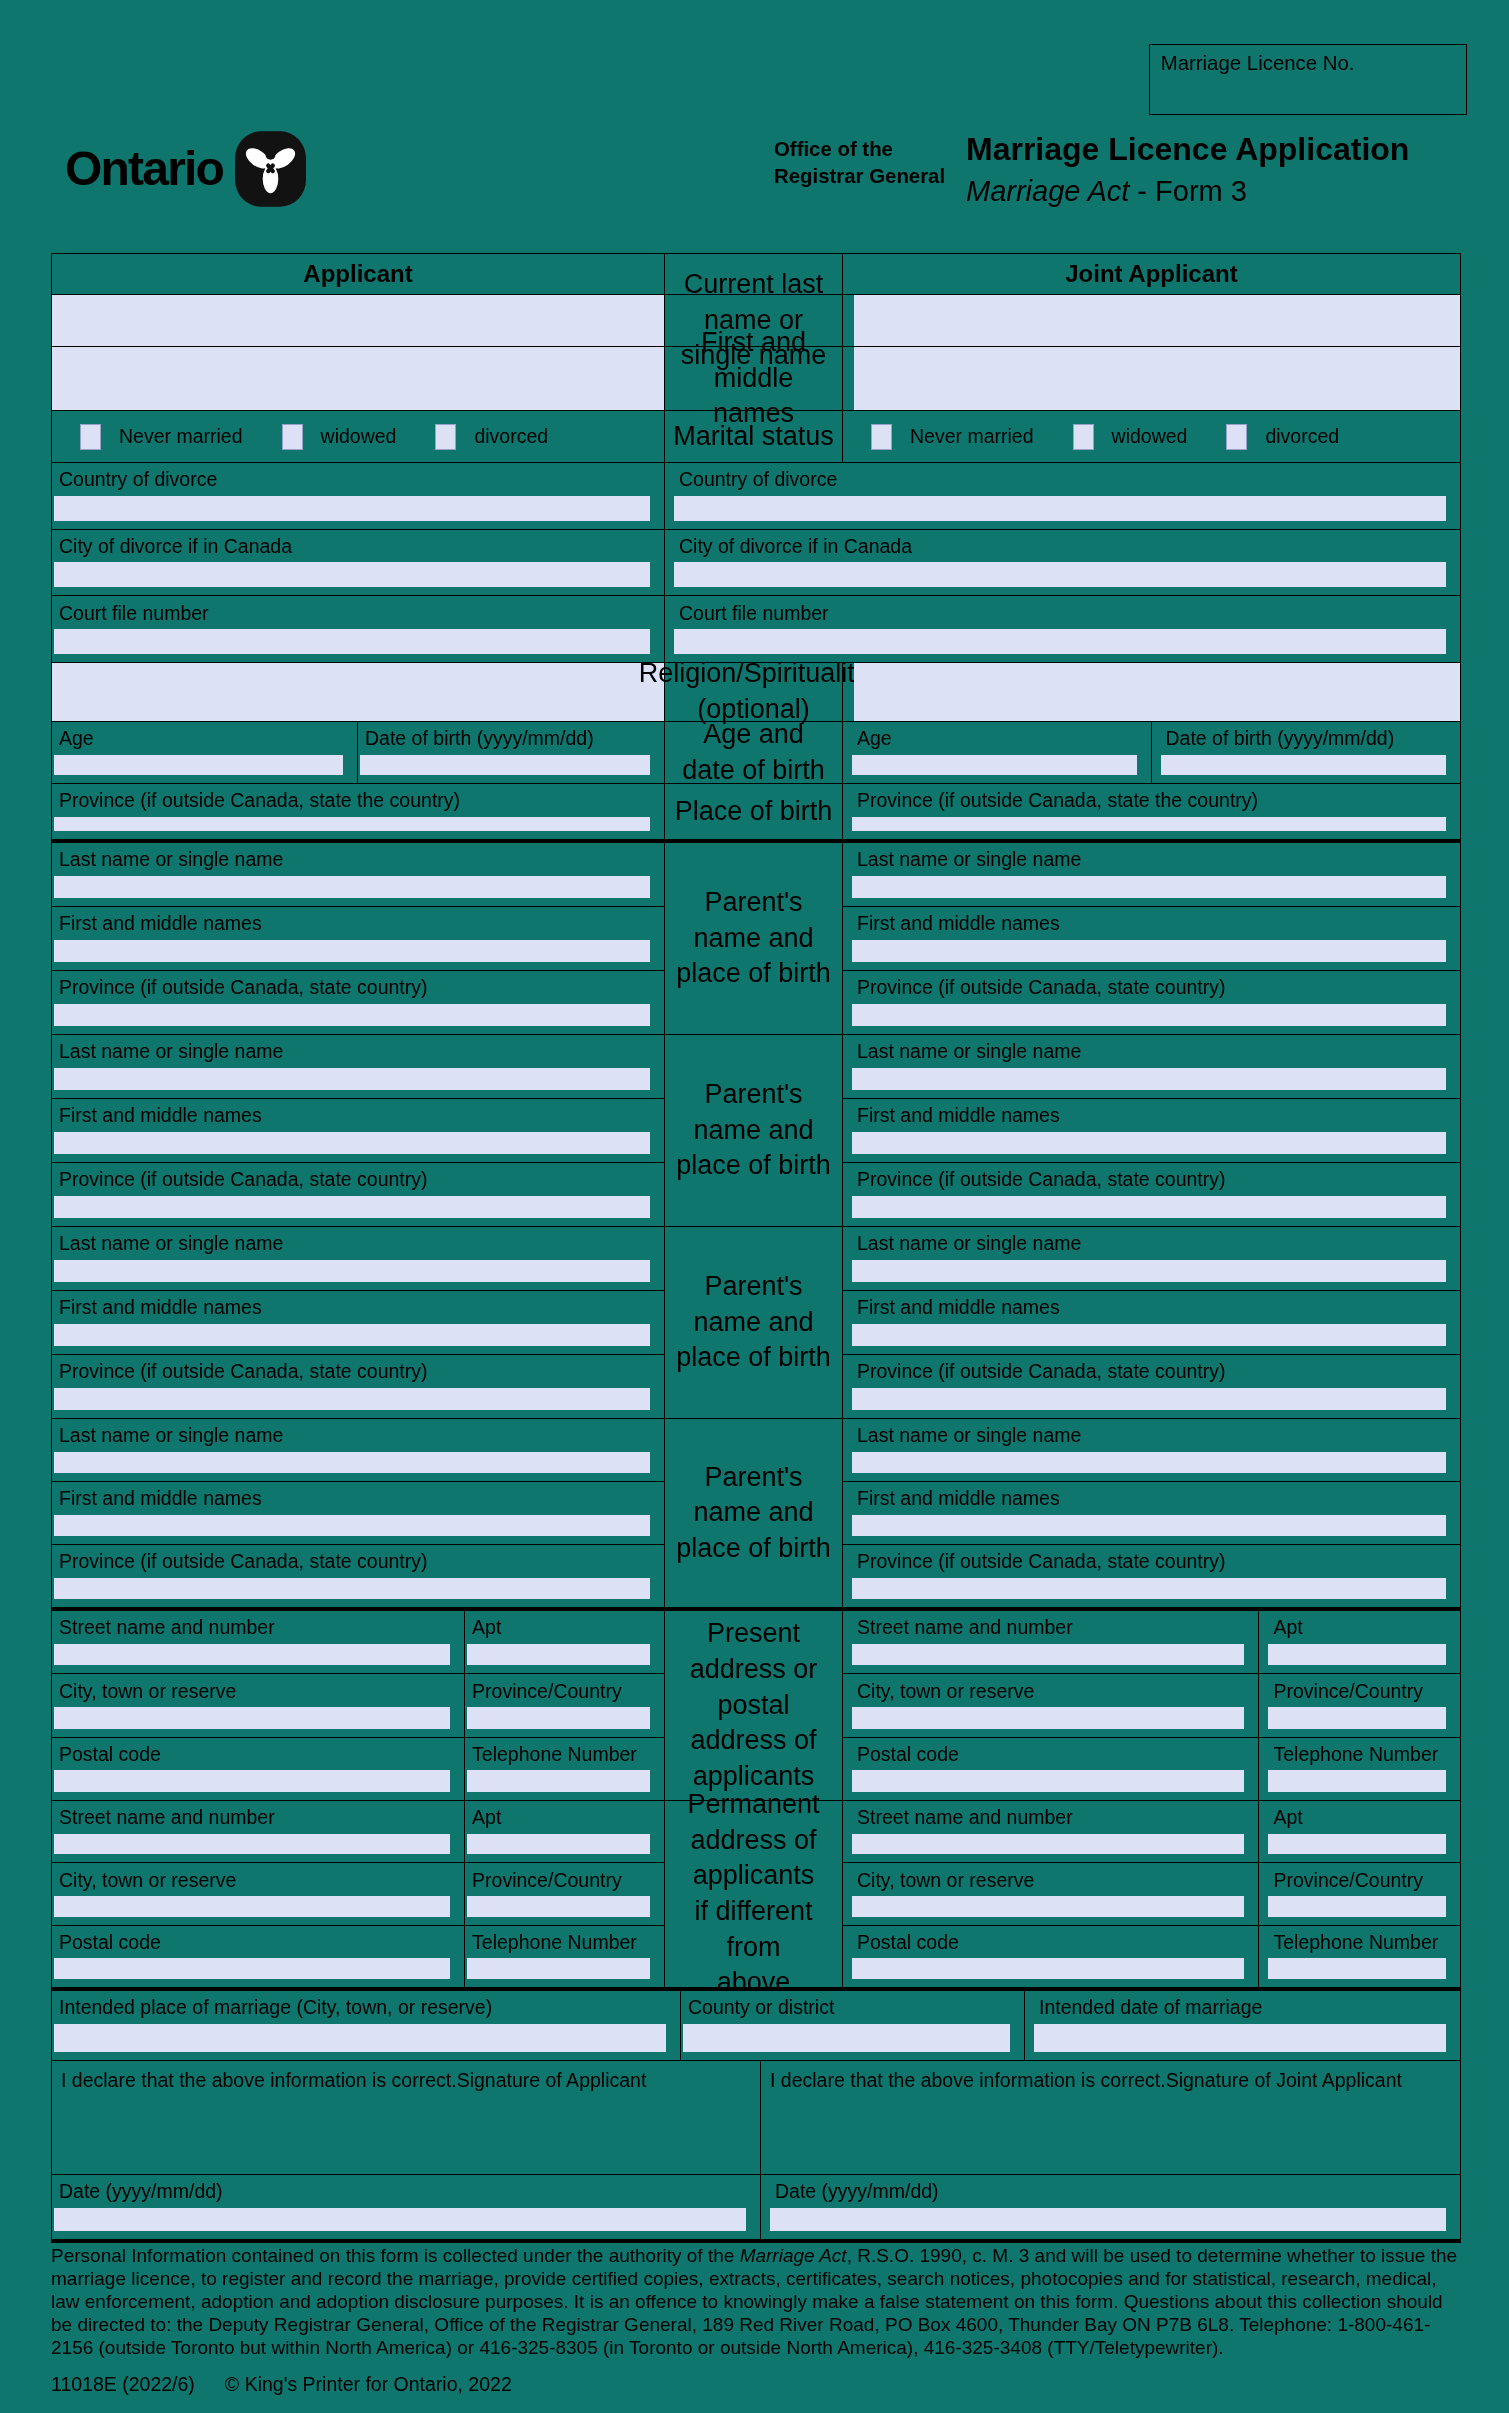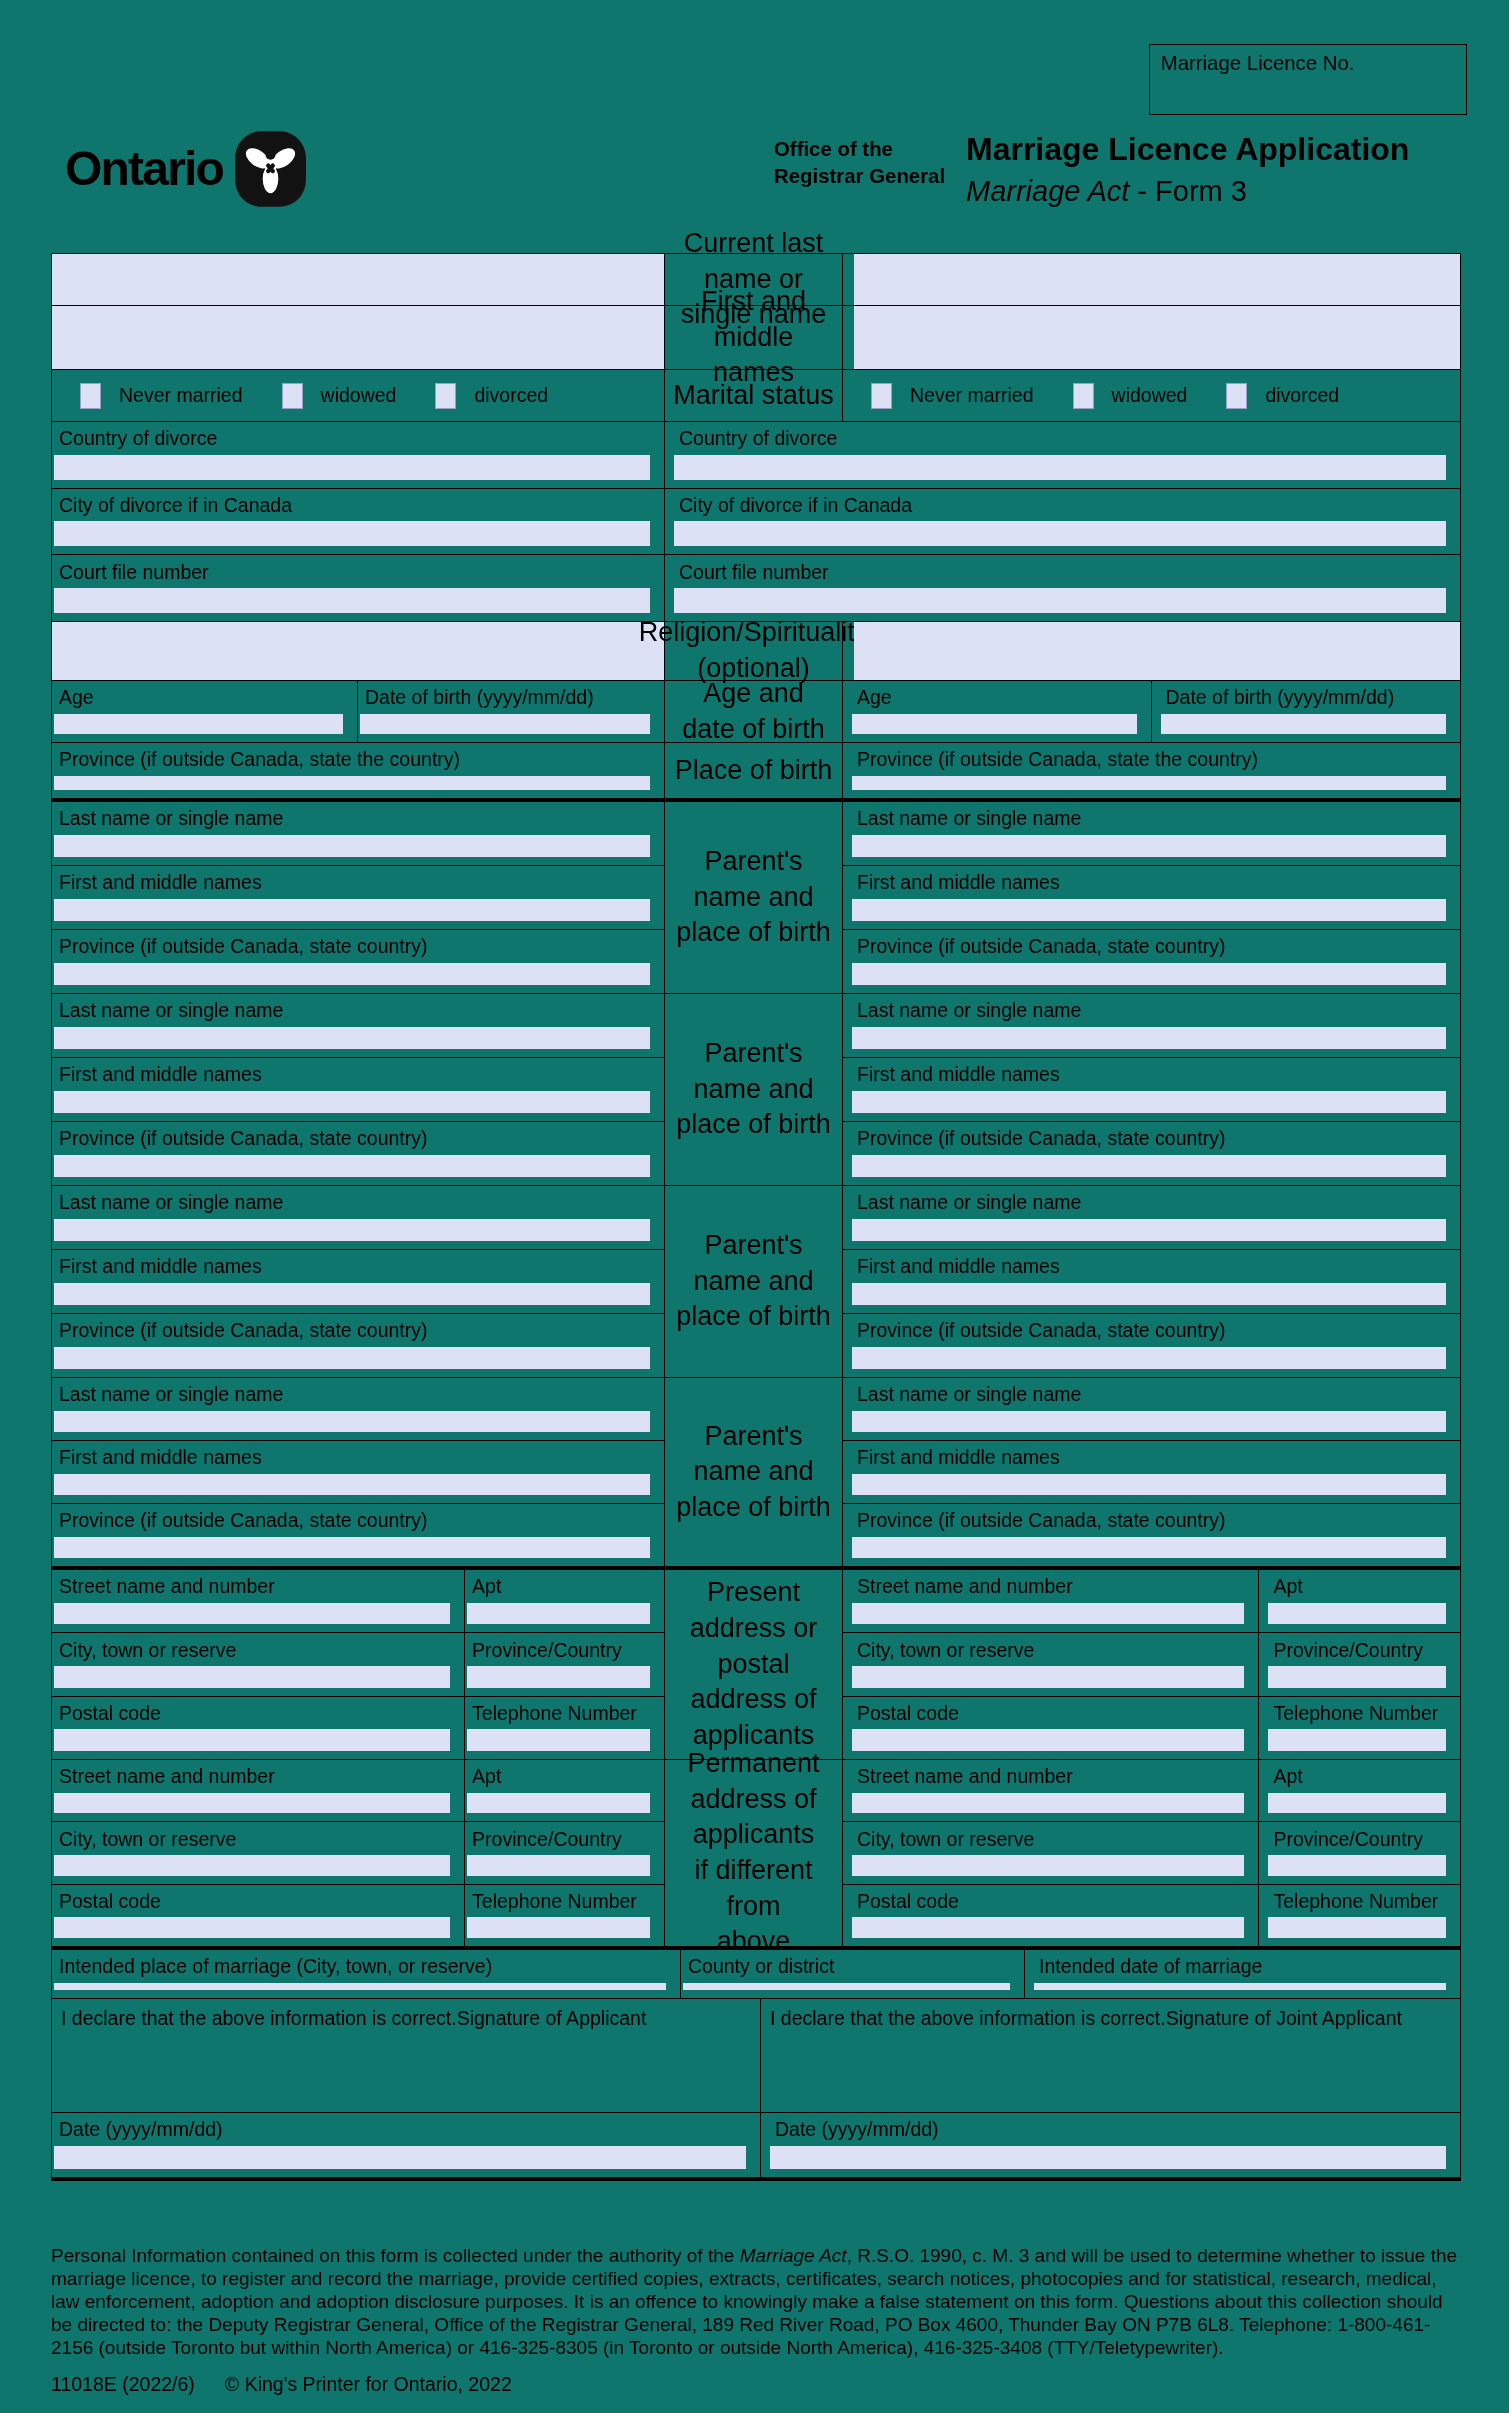--- a/index.html
+++ b/index.html
@@ -104,20 +104,25 @@
     <div>Office of the</div>
     <div>Registrar General</div>
   </div>
   <div class="titles">
     <div class="title1">Marriage Licence Application</div>
     <div class="title2"><i>Marriage Act</i><span> - Form 3</span></div>
   </div>
 
   <div class="form-table">
 
+    <div class="band" style="height:41px">
+      <div class="c left hdr">Applicant</div>
+      <div class="c mid"></div>
+      <div class="c right hdr">Joint Applicant</div>
+    </div>
 
     <div class="band" style="height:52px">
       <div class="c left fillcell">
         <div class="fill l"></div>
       </div>
       <div class="c mid">
           <span>Current last name or single name</span>
         </div>
       <div class="c right fillcell">
         <div class="fill r"></div>
@@ -574,21 +579,21 @@
             <div class="bar"></div>
           </div>
           <div class="field">
             <div class="flabel">Telephone Number</div>
             <div class="bar"></div>
           </div>
         </div>
       </div>
     </div>
 
-    <div class="band" style="height:49px">
+    <div class="band" style="height:70px">
       <div class="c w708 rowc">
         <div class="field">
           <div class="flabel">Intended place of marriage (City, town, or reserve)</div>
           <div class="bar"></div>
         </div>
       </div>
       <div class="c w387 rowc">
         <div class="field">
           <div class="flabel">County or district</div>
           <div class="bar"></div>

